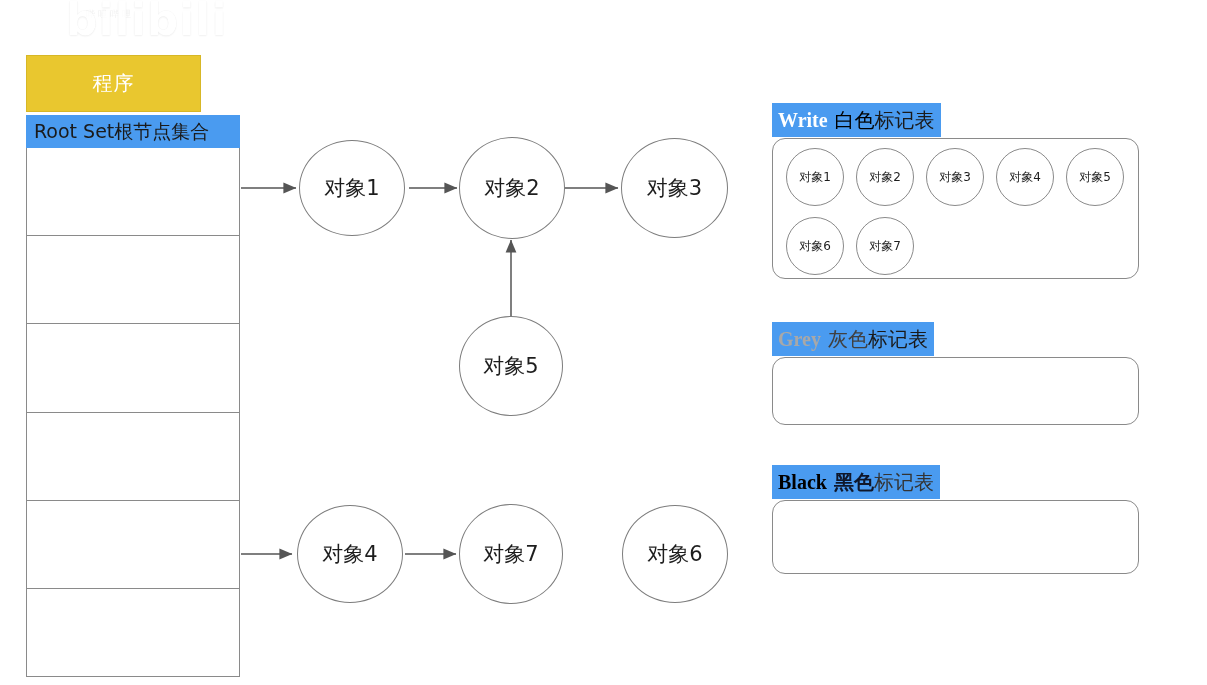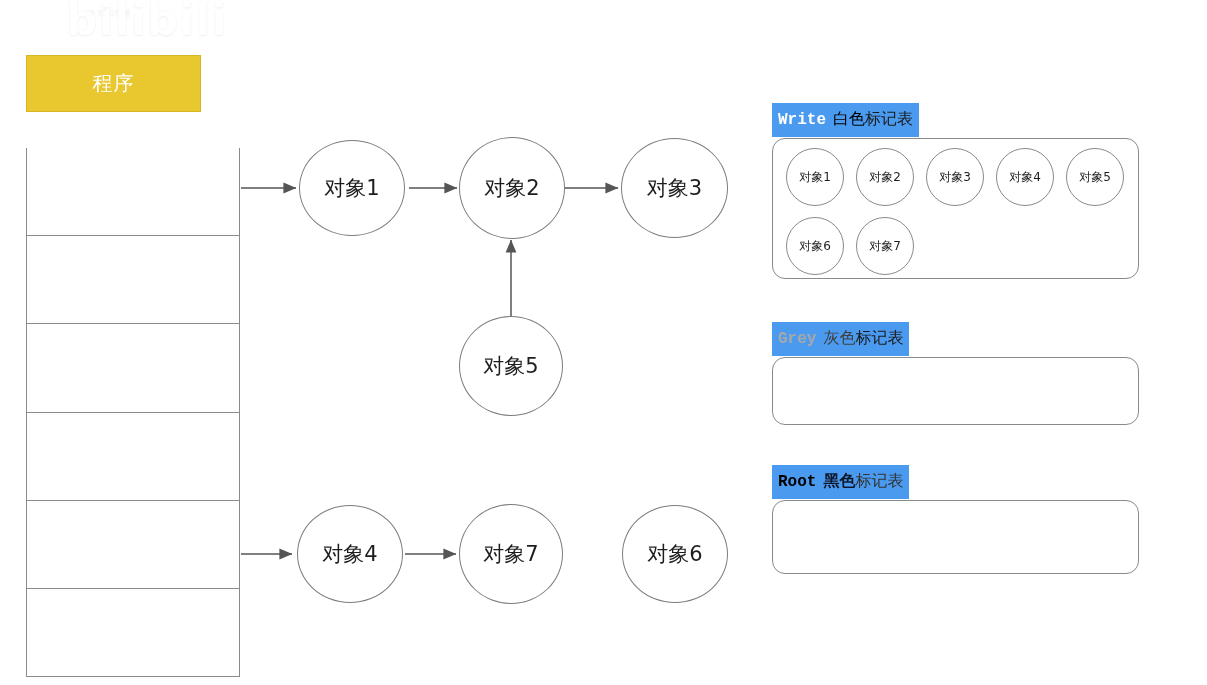--- a/index.html
+++ b/index.html
@@ -139,22 +139,22 @@
     position: absolute;
     background: #4A9BF0;
     height: 34px;
     display: flex;
     align-items: center;
     padding: 0 6px;
     box-sizing: border-box;
     white-space: nowrap;
   }
   .legend-title span {
-    font-size: 16px;
-    font-family: Liberation Mono, monospace;
+    font-size: 20px;
+    font-family: Liberation Serif, serif;
     line-height: 1;
   }
   .lt-en { font-weight: bold; }
   .lt-sep { width: 7px; display: inline-block; }
 
   .legend-box {
     position: absolute;
     border: 1.4px solid #8a8a8a;
     border-radius: 13px;
     background: #ffffff;
@@ -191,20 +191,23 @@
 
 <div id="canvas">
 
   <div class="watermark-sub">哔哩哔哩</div>
   <div class="watermark">bilibili</div>
 
   <div class="program-box">
     <div class="program-label">程序</div>
   </div>
 
+  <div class="rootset-header">
+    <div class="rootset-header-label">Root Set根节点集合</div>
+  </div>
 
   <div class="rootset-table">
     <div class="rootset-row"></div>
     <div class="rootset-row"></div>
     <div class="rootset-row"></div>
     <div class="rootset-row"></div>
     <div class="rootset-row"></div>
     <div class="rootset-row"></div>
   </div>
 
@@ -283,20 +286,20 @@
 
   <div class="legend-title" style="left:772px; top:322px;">
     <span class="lt-en" style="color:#a8a8a8;">Grey</span>
     <span class="lt-sep"></span>
     <span style="color:#404040;">灰色</span>
     <span style="color:#1a1a1a;">标记表</span>
   </div>
   <div class="legend-box" style="left:772px; top:357px; width:367px; height:68px;"></div>
 
   <div class="legend-title" style="left:772px; top:465px;">
-    <span class="lt-en" style="color:#000000;">Root</span>
+    <span class="lt-en" style="color:#000000;">Black</span>
     <span class="lt-sep"></span>
     <span style="color:#0f172a;font-weight:bold;">黑色</span>
     <span style="color:#333333;">标记表</span>
   </div>
   <div class="legend-box" style="left:772px; top:500px; width:367px; height:74px;"></div>
 
 </div>
 
 </body></html>

